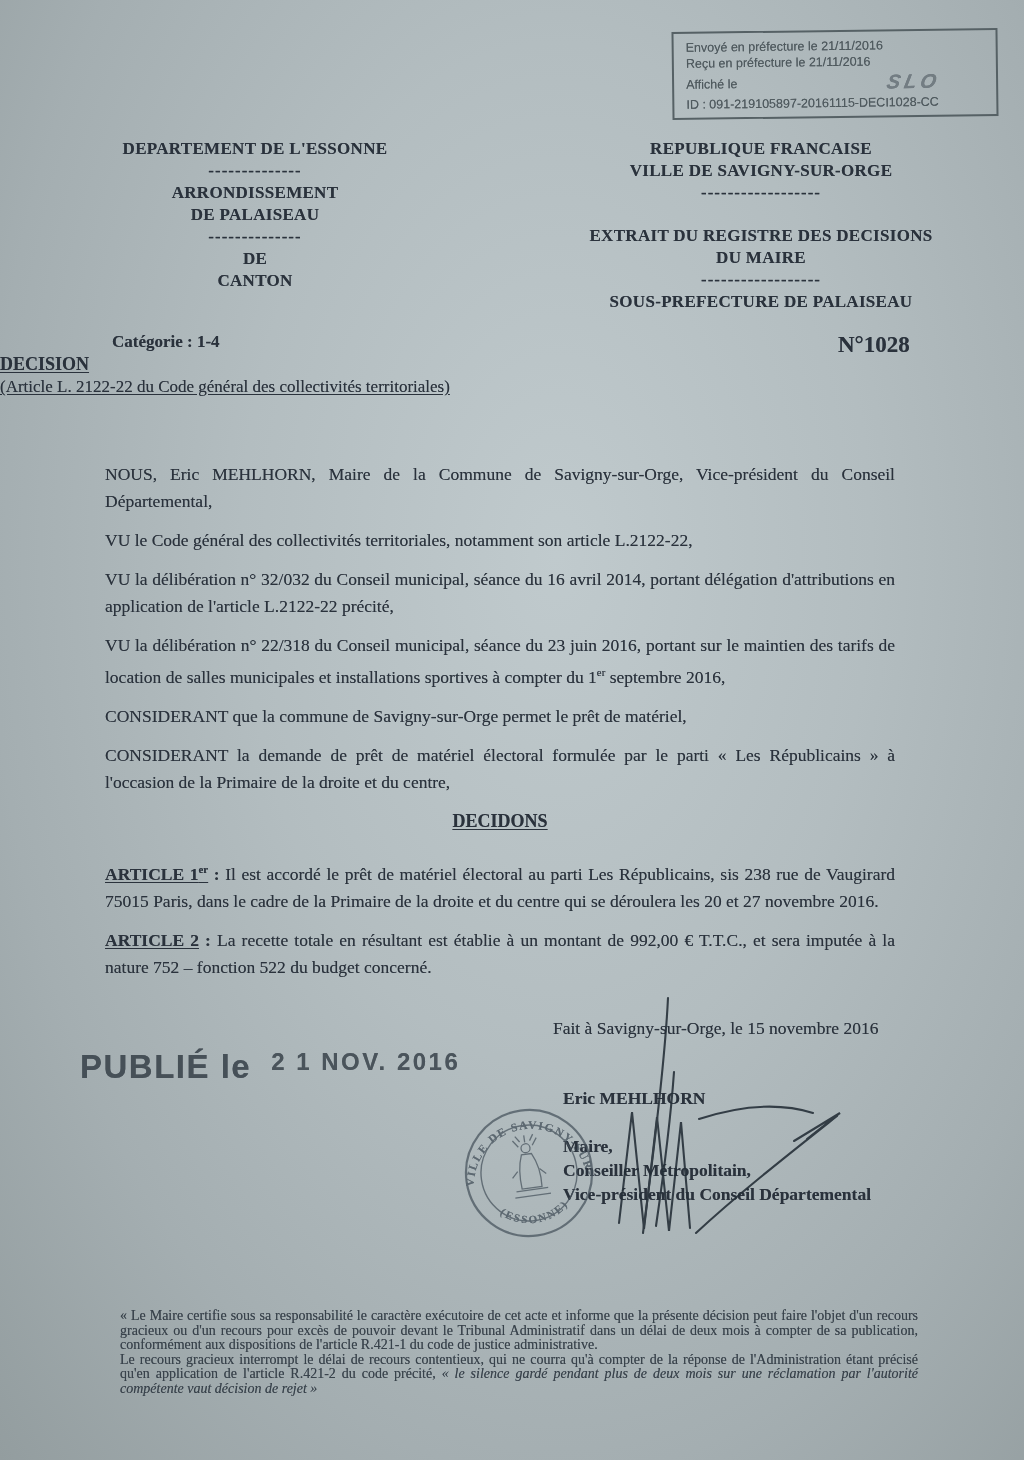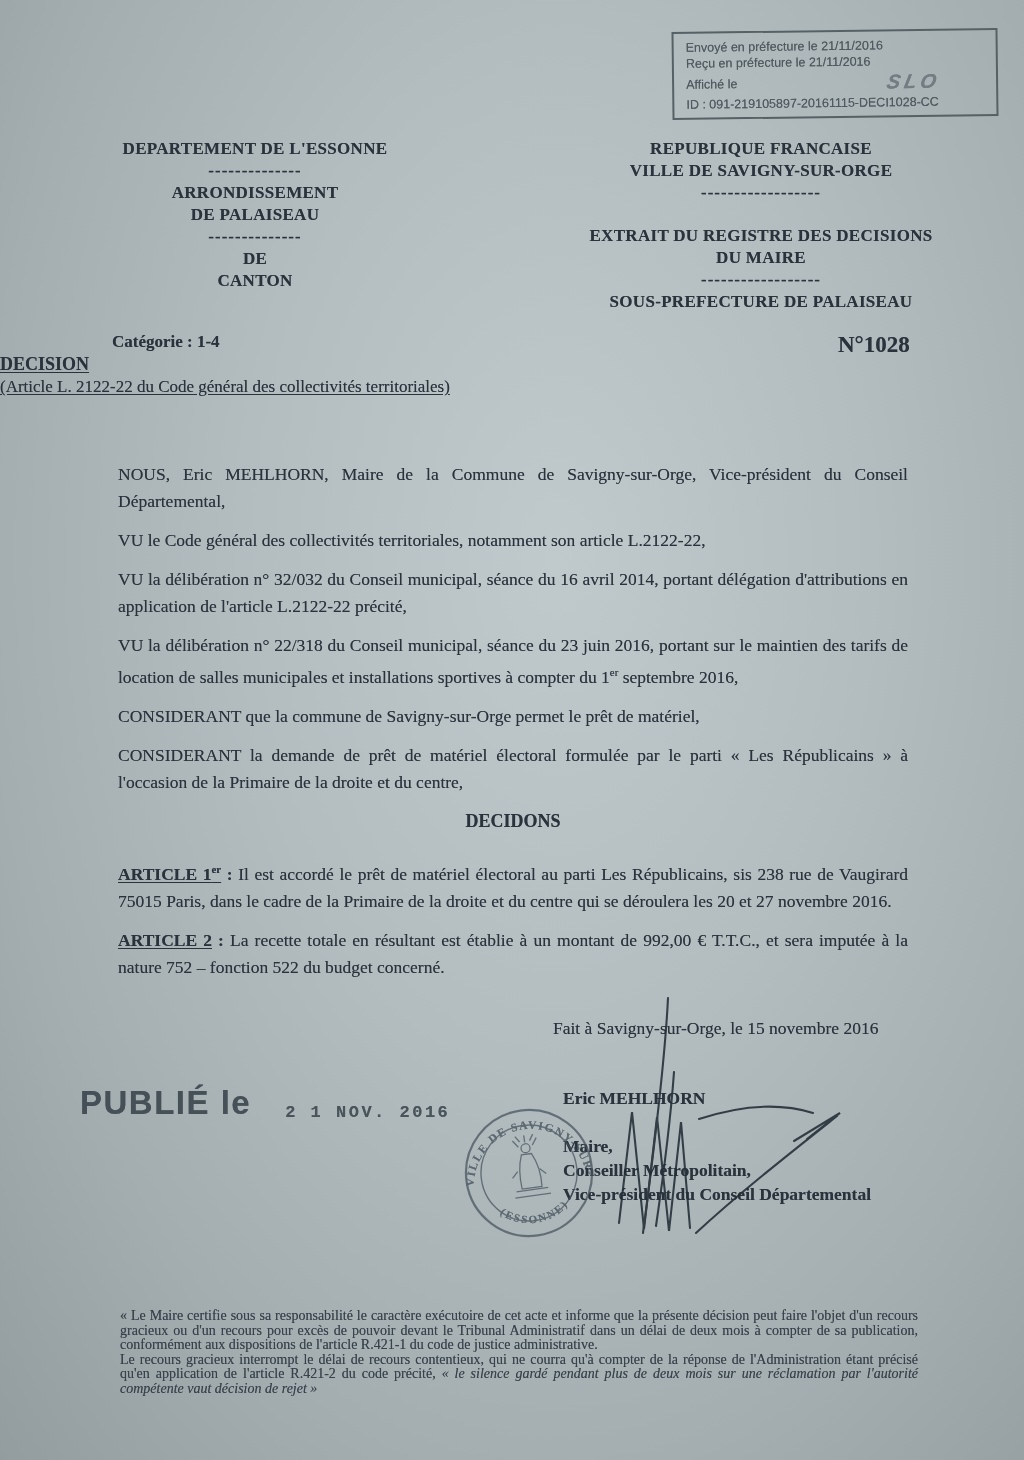--- a/index.html
+++ b/index.html
@@ -41,39 +41,39 @@
   .cat-line { position:absolute; left:112px; top:332px; font-weight:bold; font-size:17px; }
   .num-line { position:absolute; left:838px; top:332px; font-weight:bold; font-size:23px; }
 
   .title-block { position:absolute; left:0; top:354px; width:1010px; text-align:left; }
   .t-decision { font-weight:bold; font-size:18px; text-decoration:underline; text-underline-offset:2px; }
   .t-ref { font-size:17px; text-decoration:underline; text-underline-offset:2px; margin-top:2px; }
   .t-subject { font-weight:bold; font-size:17.5px; text-decoration:underline; text-underline-offset:2px; margin-top:20px; letter-spacing:.2px; }
 
   
   .body-block {
-    position:absolute; left:118px; top:461px; width:790px;
+    position:absolute; left:105px; top:461px; width:790px;
     font-size:17.5px; line-height:27px; text-align:justify;
   }
   .para { margin:0 0 12px 0; }
   .sup { vertical-align:super; font-size:.62em; }
   .decidons-row { text-align:center; margin:8px 0 21px 0; }
-  .decidons-row span { font-weight:bold; font-size:18px; text-underline-offset:2px; }
+  .decidons-row span { font-weight:bold; font-size:18px; text-decoration:underline; text-underline-offset:2px; }
   .art-label { font-weight:bold; text-decoration:underline; text-underline-offset:2px; }
   .art-sep { font-weight:bold; }
 
   .fait-line { position:absolute; left:553px; top:1018px; font-size:17.5px; }
 
   
   .publie {
-    position:absolute; left:80px; top:1084px; display:flex; align-items:flex-end;
+    position:absolute; left:80px; top:1048px; display:flex; align-items:flex-start;
     font-family:"Liberation Sans", sans-serif; color:#39434b;
   }
   .publie-label { font-size:33px; font-weight:bold; letter-spacing:1.5px; opacity:.88; }
-  .publie-date { font-size:17px; font-weight:bold; letter-spacing:2.5px; margin-left:34px; opacity:.85;font-family:Liberation Mono, monospace; }
+  .publie-date { font-size:24px; font-weight:bold; letter-spacing:2.5px; margin-left:20px; opacity:.85; }
 
   
   .sig-block { position:absolute; left:563px; top:1086px; font-weight:bold; font-size:17.5px; line-height:24px; }
   .sig-name { margin-bottom:24px; }
 
   .seal-svg { position:absolute; left:462px; top:1106px; }
   .sign-svg { position:absolute; left:553px; top:980px; }
 
   
   .footer {

